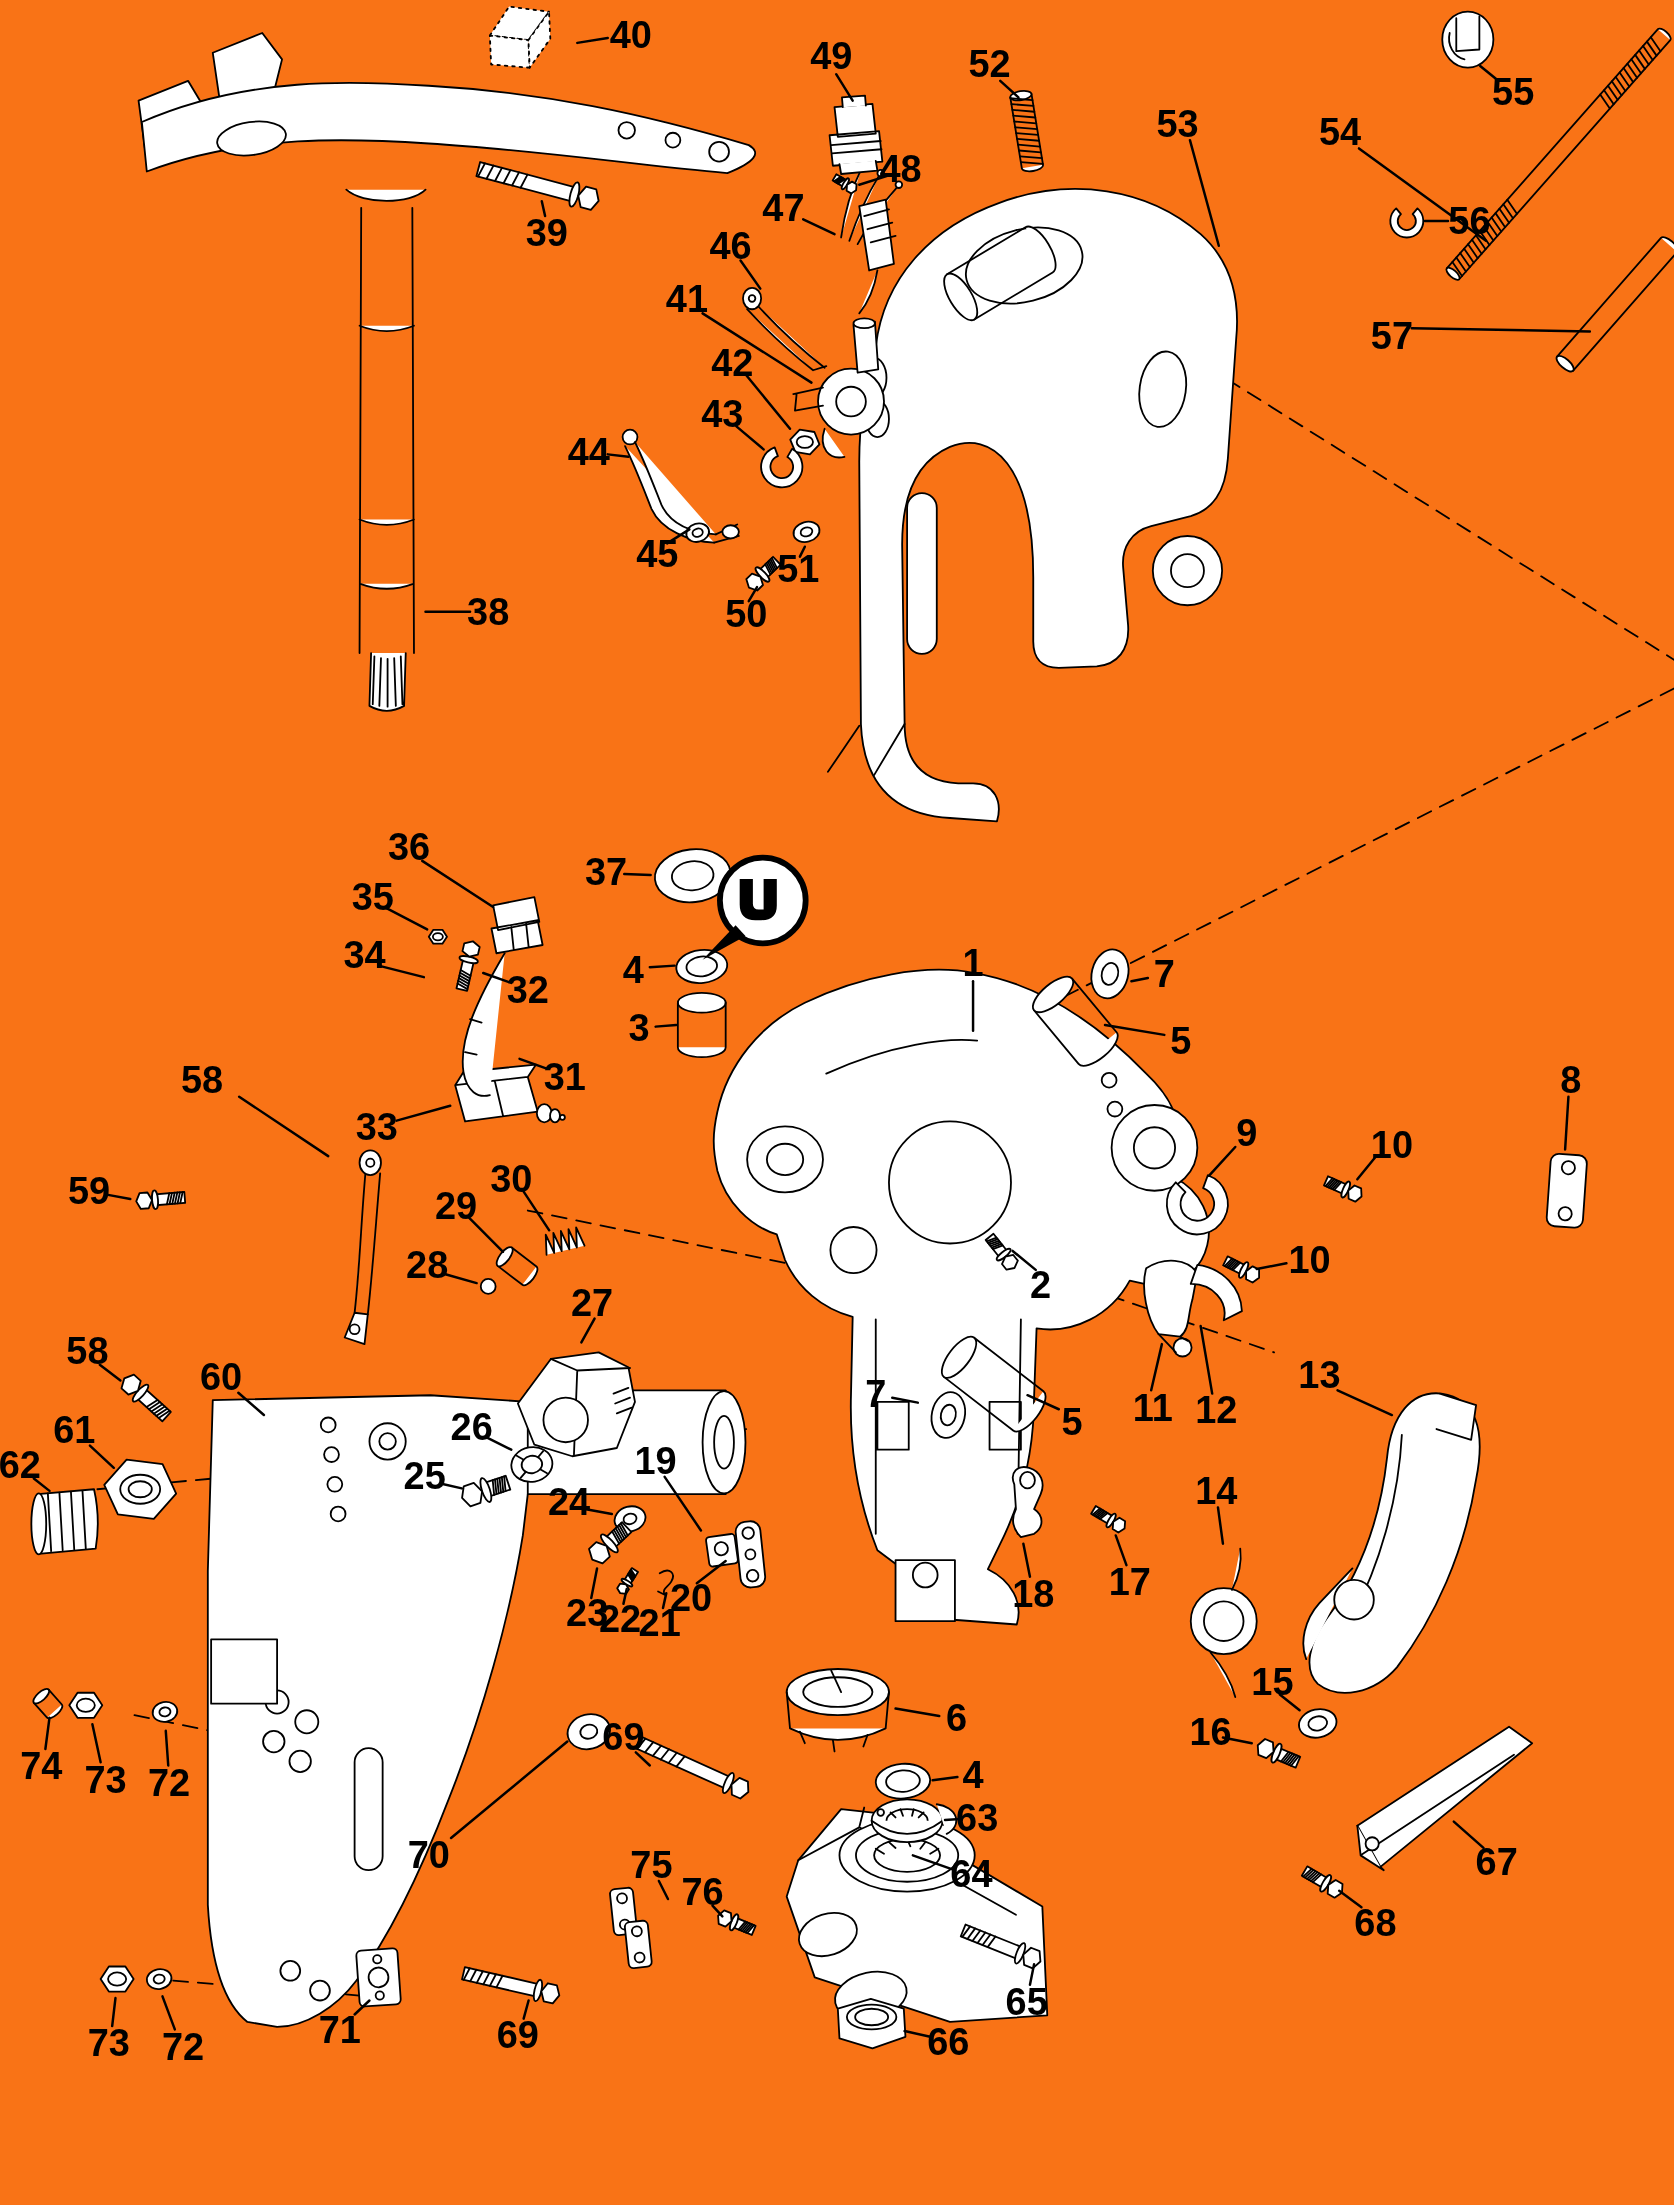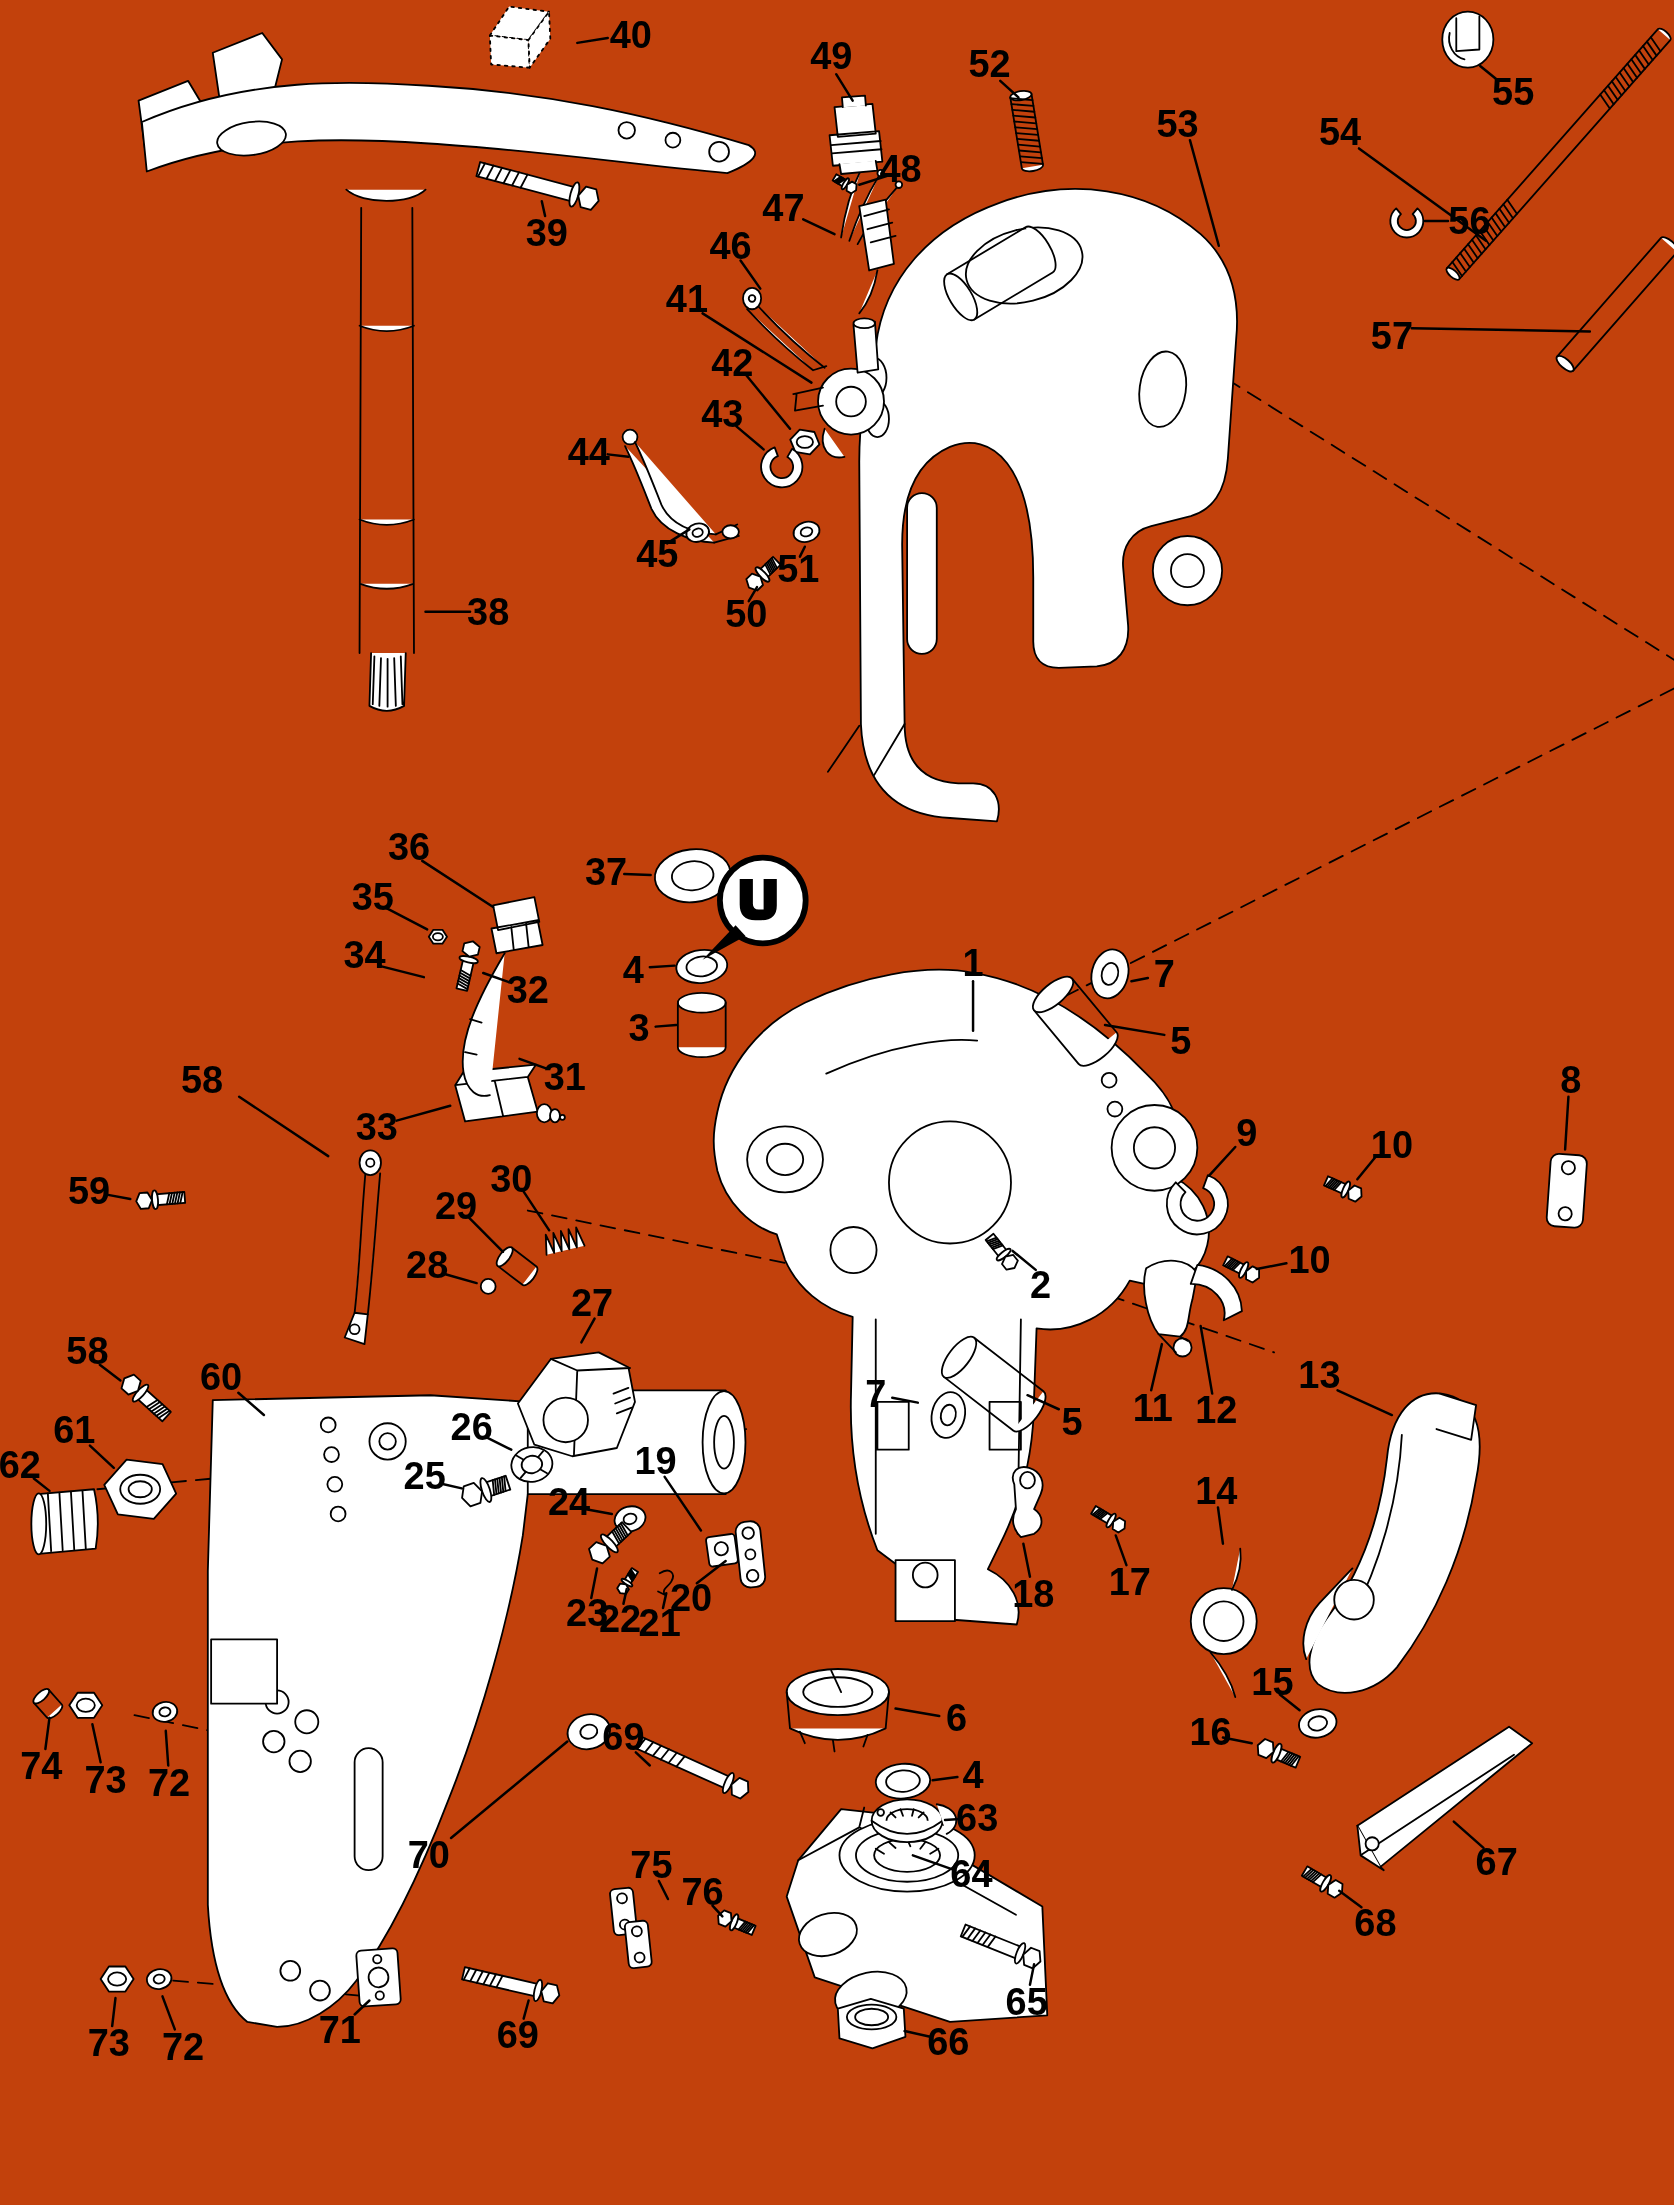--- a/index.html
+++ b/index.html
@@ -1,16 +1,16 @@
 <!DOCTYPE html>
 <html style="font-size:13px"><head>
 <meta charset="utf-8">
 <style>
   html,body{margin:0;padding:0;background:#e8e8e8;}
-  .stage{position:relative;width:1674px;height:2205px;background:#c2410c;margin:0 auto;
+  .stage{position:relative;width:1674px;height:2205px;background:#f97316;margin:0 auto;
          font-family:"Liberation Sans", sans-serif;}
   svg{position:absolute;left:0;top:0;width:100%;height:100%;}
   .ink{stroke:#000;stroke-width:2.2;fill:none;stroke-linecap:round;stroke-linejoin:round;}
   .fillw{fill:#fff;}
   text.callout{font:700 46px "Liberation Sans", sans-serif;fill:#000;
                text-anchor:middle;dominant-baseline:central;user-select:none;}
 </style>
 </head>
 <body>
 

